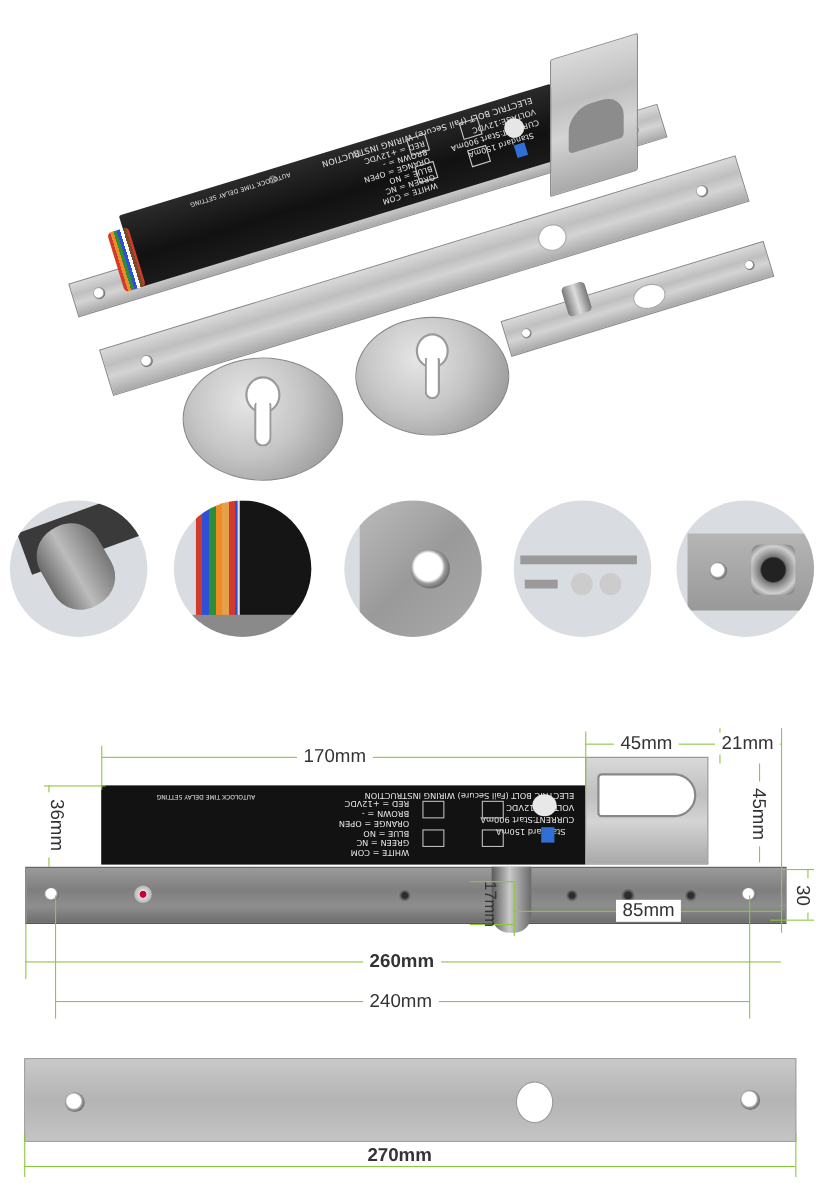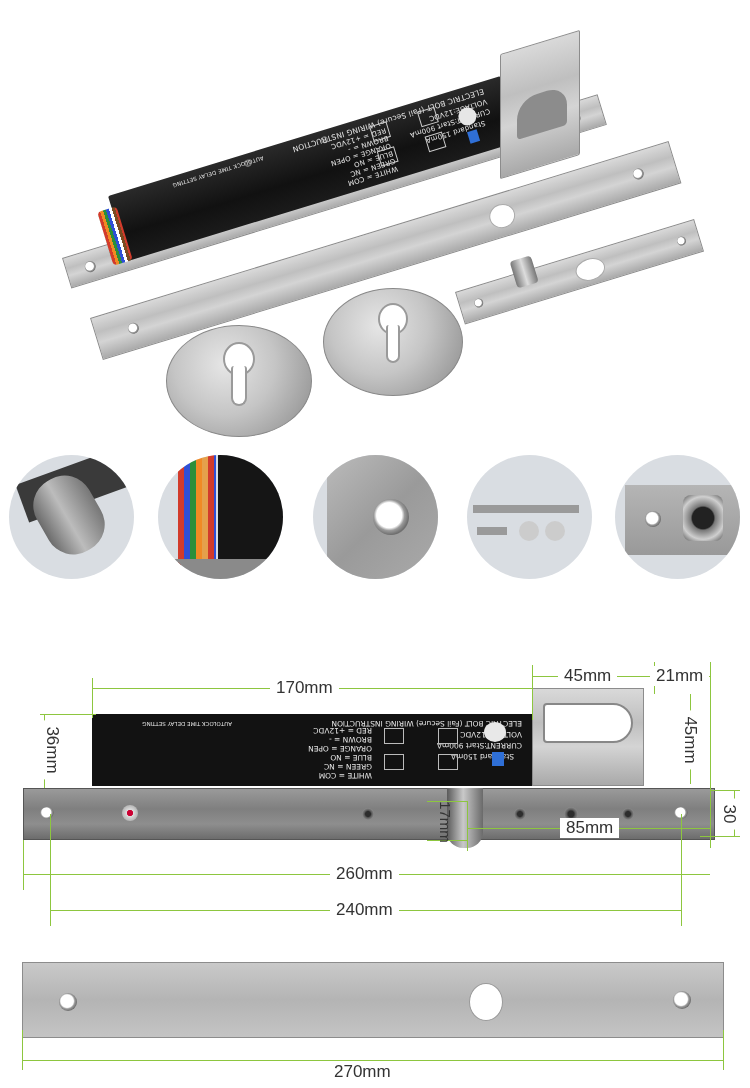--- a/index.html
+++ b/index.html
@@ -237,31 +237,31 @@
   <div class="dim-h" style="left:427px; top:211px; width:40px;"></div>
   <div class="dim-h" style="left:427px; top:250px; width:40px;"></div>
   <div class="dim-v" style="left:467px; top:211px; height:50px;"></div>
   <span class="dim-label vert nobg" style="left:418px; top:222px; font-size:15px;">17mm</span>
 
   <div class="dim-h" style="left:467px; top:238px; width:243px;"></div>
   <span class="dim-label" style="left:560px; top:228px;">85mm</span>
 
   <div class="dim-v" style="left:23px; top:250px; height:50px;"></div>
   <div class="dim-h" style="left:23px; top:284px; width:687px;"></div>
-  <span class="dim-label" style="left:330px; top:274px;">260mm</span>
+  <span class="dim-label" style="left:330px; top:274px;font-weight:bold;">260mm</span>
 
   <div class="dim-v" style="left:50px; top:224px; height:112px;"></div>
   <div class="dim-v" style="left:681px; top:224px; height:112px;"></div>
   <div class="dim-h" style="left:50px; top:320px; width:631px;"></div>
   <span class="dim-label" style="left:330px; top:310px;">240mm</span>
 </div>
 
 <div class="abs" style="left:0; top:950px; width:750px; height:138px;">
   <div class="abs steel" style="left:22px; top:12px; width:702px; height:76px; background:linear-gradient(180deg,#c9c9c9,#b4b4b4 50%,#c4c4c4);">
     <div class="hole" style="left:36px; top:30px; width:18px; height:18px;"></div>
     <div style="position:absolute; left:446px; top:20px; width:34px; height:38px; border-radius:50%; background:#fff; border:1px solid #999;"></div>
     <div class="hole" style="left:650px; top:28px; width:18px; height:18px;"></div>
   </div>
   <div class="dim-v" style="left:22px; top:80px; height:40px;"></div>
   <div class="dim-v" style="left:723px; top:80px; height:40px;"></div>
   <div class="dim-h" style="left:22px; top:110px; width:701px;"></div>
-  <span class="dim-label" style="left:328px; top:112px;">270mm</span>
+  <span class="dim-label" style="left:328px; top:90px;font-weight:bold;">270mm</span>
 </div>
 
 </body></html>

